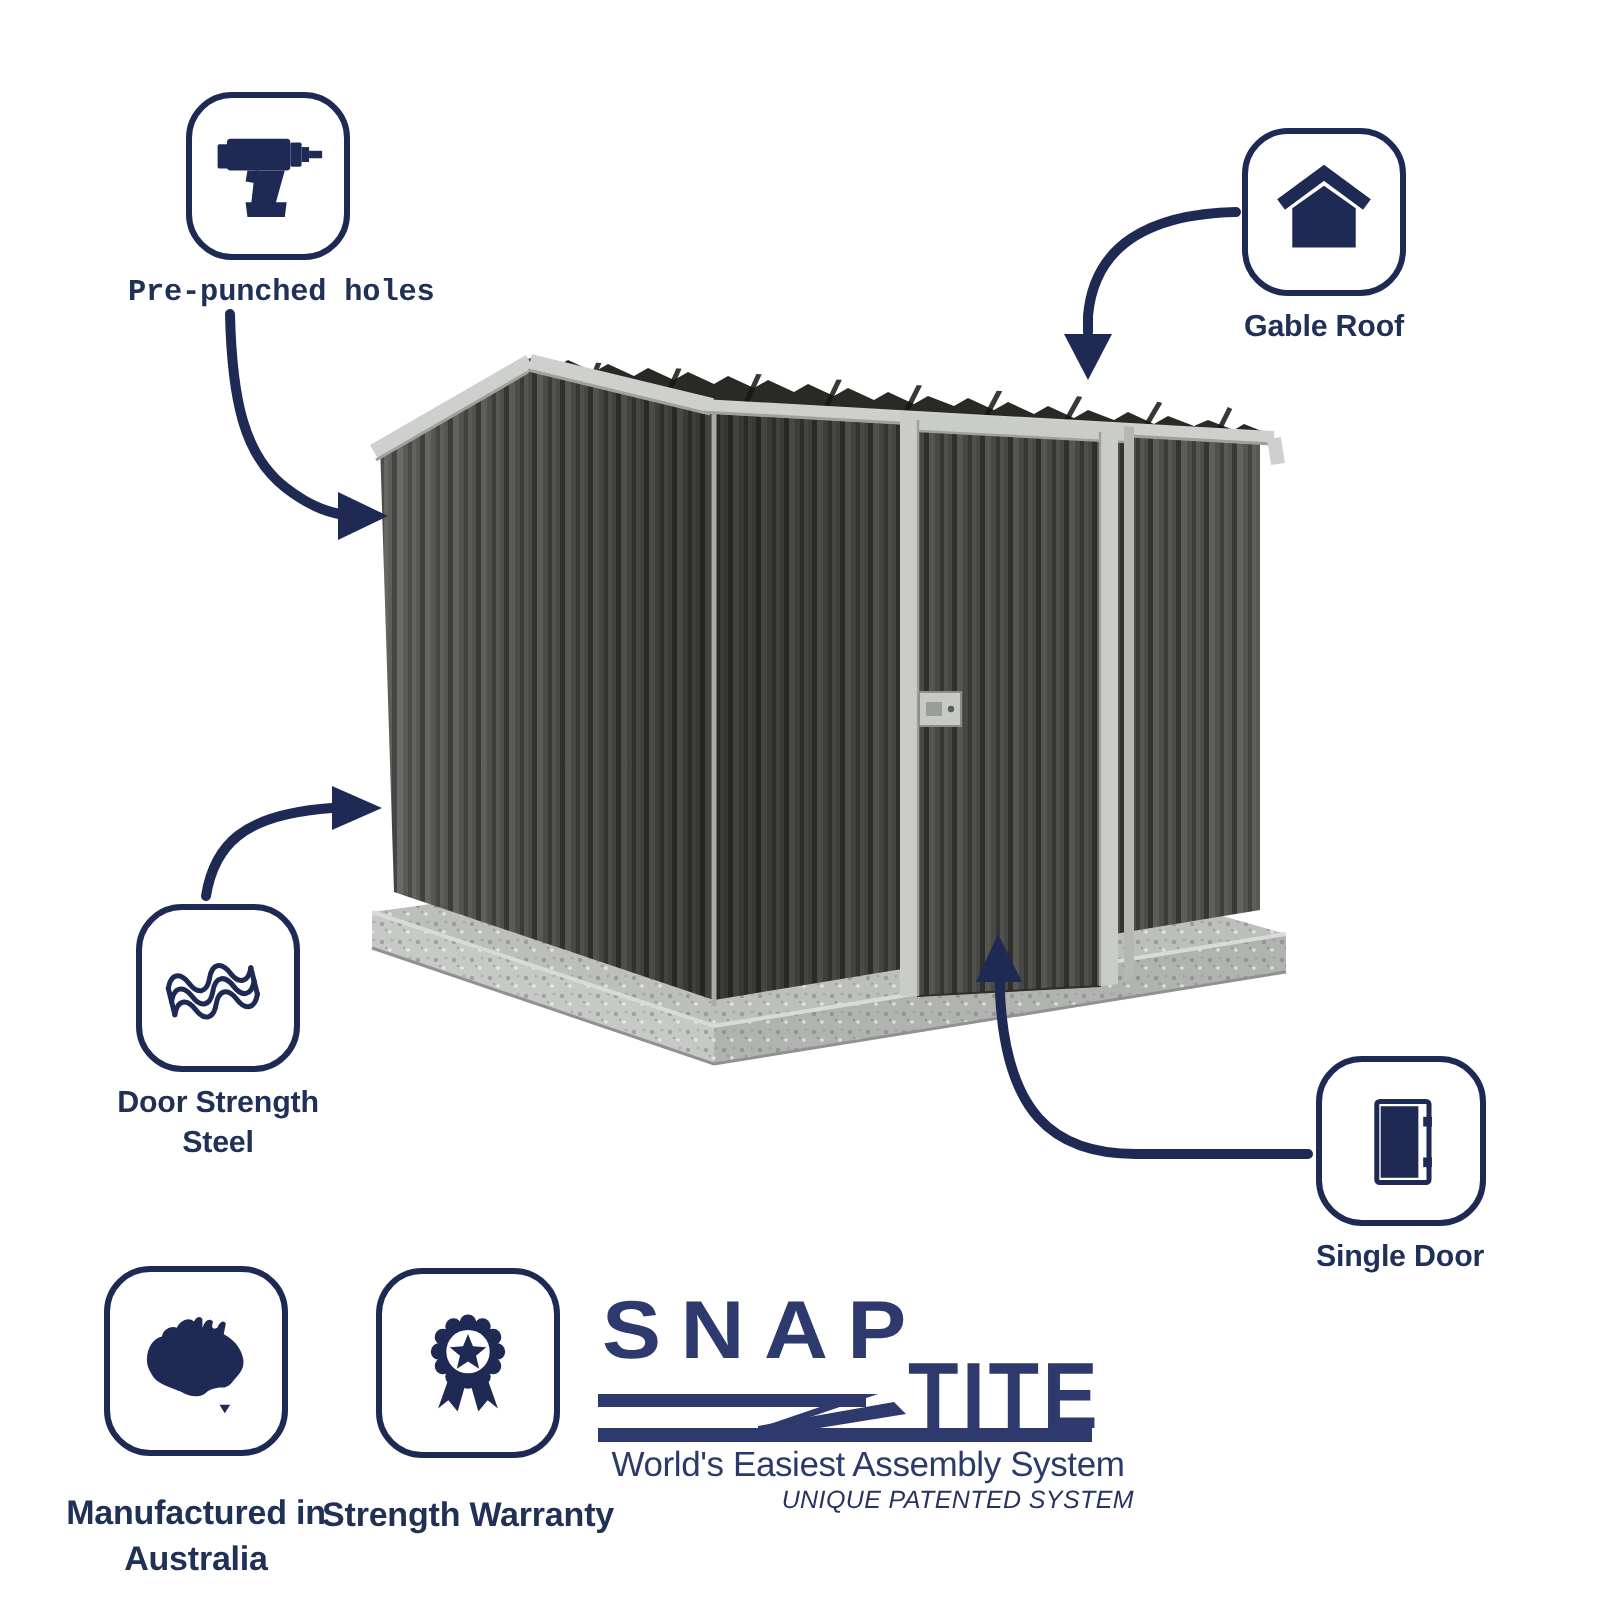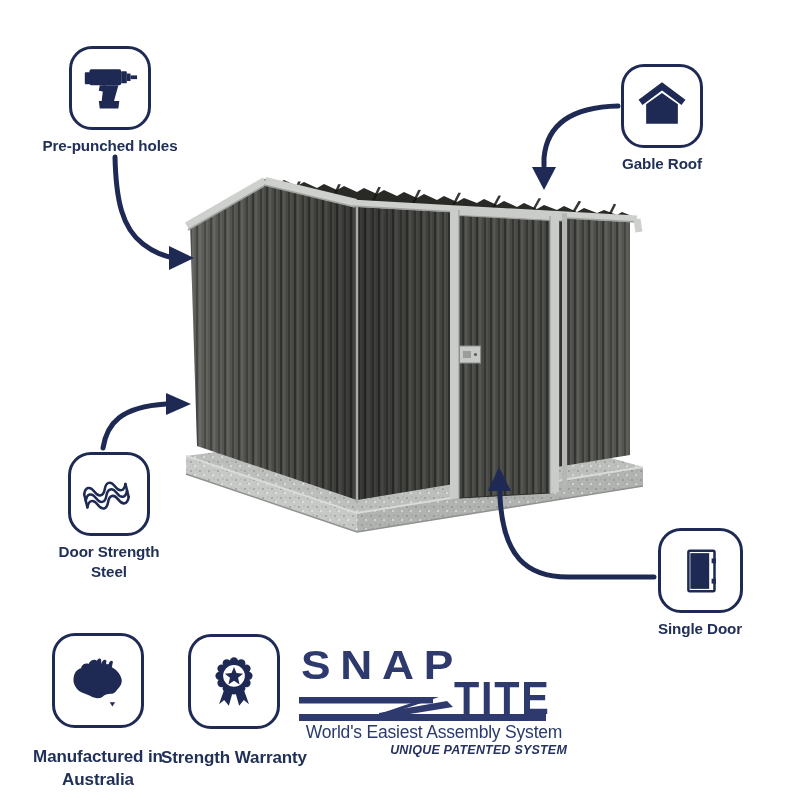--- a/index.html
+++ b/index.html
@@ -24,21 +24,21 @@
   .nowrap{white-space:nowrap;}
   .label-lg{font-size:17px;line-height:23px;margin-top:17px;}
   .label-narrow{width:122px;margin-left:auto;margin-right:auto;}
   
   .logo{position:absolute;left:299px;top:650px;width:272px;height:115px;z-index:2;}
   .logo-svg{position:absolute;left:0;top:0;z-index:1;}
   .logo-word{position:absolute;color:#2e3a6e;font-weight:bold;line-height:1;transform-origin:left top;z-index:2;}
   .logo-snap{left:2px;top:-5px;font-size:41px;letter-spacing:9px;transform:scaleX(1.08);}
   .logo-tite{left:155px;top:24px;font-size:47px;letter-spacing:2px;transform:scaleX(0.88);}
   .logo-tagline{position:absolute;left:1px;top:72px;width:268px;color:#2b3a6b;font-size:17.5px;font-weight:normal;letter-spacing:-0.2px;z-index:2;text-align:center;}
-  .logo-subtagline{position:absolute;right:4px;top:93px;width:260px;text-align:right;color:#27335f;font-size:12.5px;font-weight:bold;font-style:italic;letter-spacing:0.2px;z-index:2;}
+  .logo-subtagline{position:absolute;right:4px;top:93px;width:260px;text-align:right;color:#27335f;font-size:12.5px;font-weight:normal;font-style:italic;letter-spacing:0.2px;z-index:2;}
 </style>
 </head>
 <body>
 
 <div class="canvas">
 
   <svg class="scene" width="800" height="800" viewBox="0 0 800 800">
     <defs>
       <pattern id="corr" width="14" height="14" patternUnits="userSpaceOnUse">
         <rect width="14" height="14" fill="#4d4d4a"></rect>
@@ -152,21 +152,21 @@
         <path d="M103,448 C107,423 121,407 166,404"></path>
         <path d="M191,404 L166,393 L166,415 Z" fill="#1e2a54" stroke="none"></path>
       </g>
       <g>
         <path d="M654,577 L568,577 C526,577 503,556 500,497 L500,490"></path>
         <path d="M499,467 L488,491 L511,491 Z" fill="#1e2a54" stroke="none"></path>
       </g>
     </g>
   </svg>
 
-  <div class="feature" style="left:40px;top:46px;width:140px;">
+  <div class="feature" style="left:64px;top:46px;width:140px;font-family:Liberation Mono, monospace;">
     <div class="icon-box box-82">
       <svg width="56" height="56" viewBox="0 0 60 60">
         <g fill="#1e2a54">
           <rect x="3" y="13" width="6" height="13" rx="1"></rect>
           <rect x="8" y="10" width="34" height="17" rx="2"></rect>
           <rect x="42" y="12" width="6" height="13" rx="1"></rect>
           <rect x="48" y="14.5" width="4" height="8"></rect>
           <rect x="52" y="16.5" width="7" height="4"></rect>
           <path d="M19,27 L25,27 L24,34 L18,33 Z"></path>
           <path d="M23,27 L39,27 L34,45 L21,45 Z"></path>

